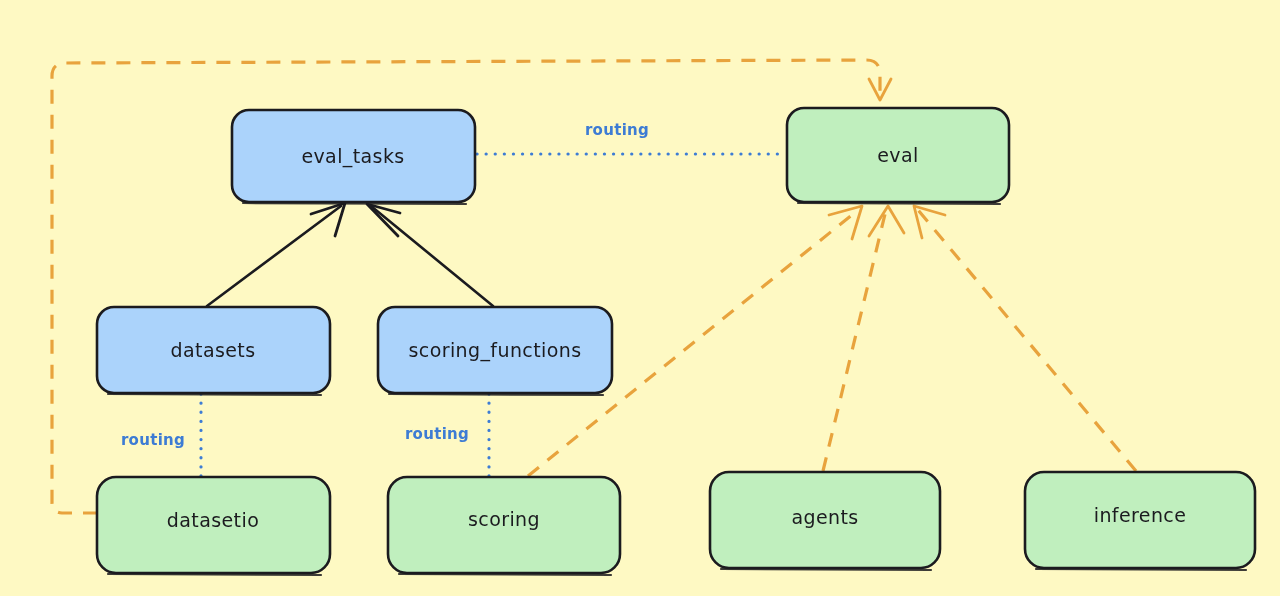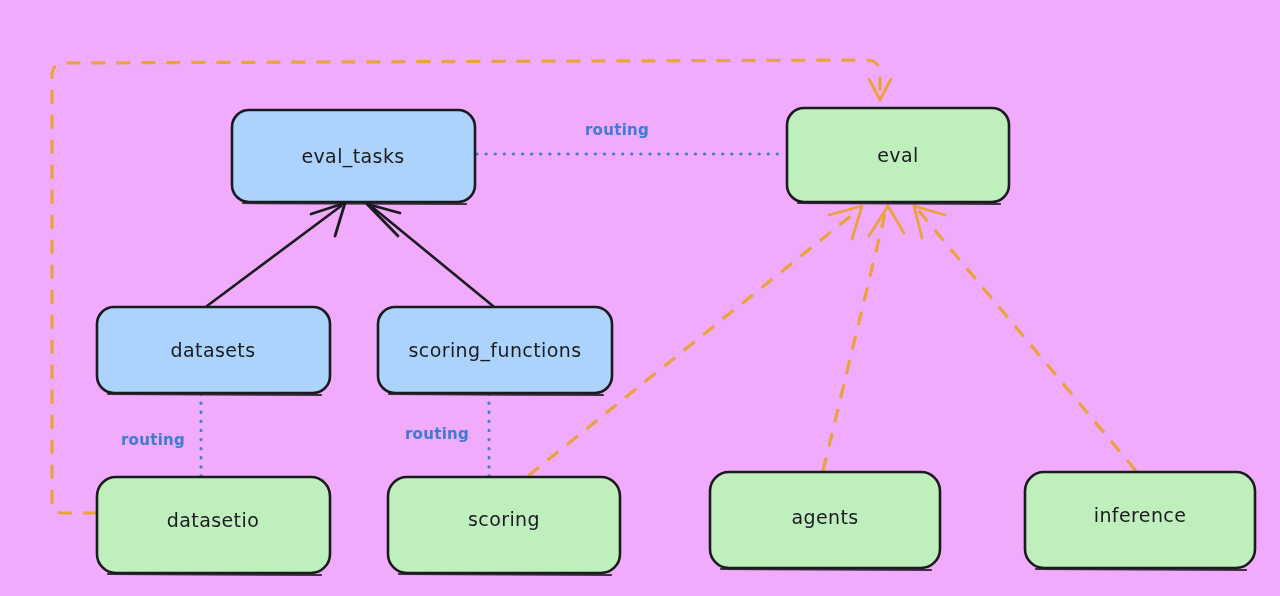--- a/index.html
+++ b/index.html
@@ -4,21 +4,21 @@
 <style>
   html, body {
     margin: 0;
     padding: 0;
     background: #ffffff;
   }
   #canvas {
     position: relative;
     width: 1280px;
     height: 596px;
-    background: #f0abfc;
+    background: #fef9c3;
     overflow: hidden;
     font-family: "DejaVu Sans", sans-serif;
   }
   #diagram {
     position: absolute;
     left: 0;
     top: 0;
     width: 1280px;
     height: 596px;
   }

